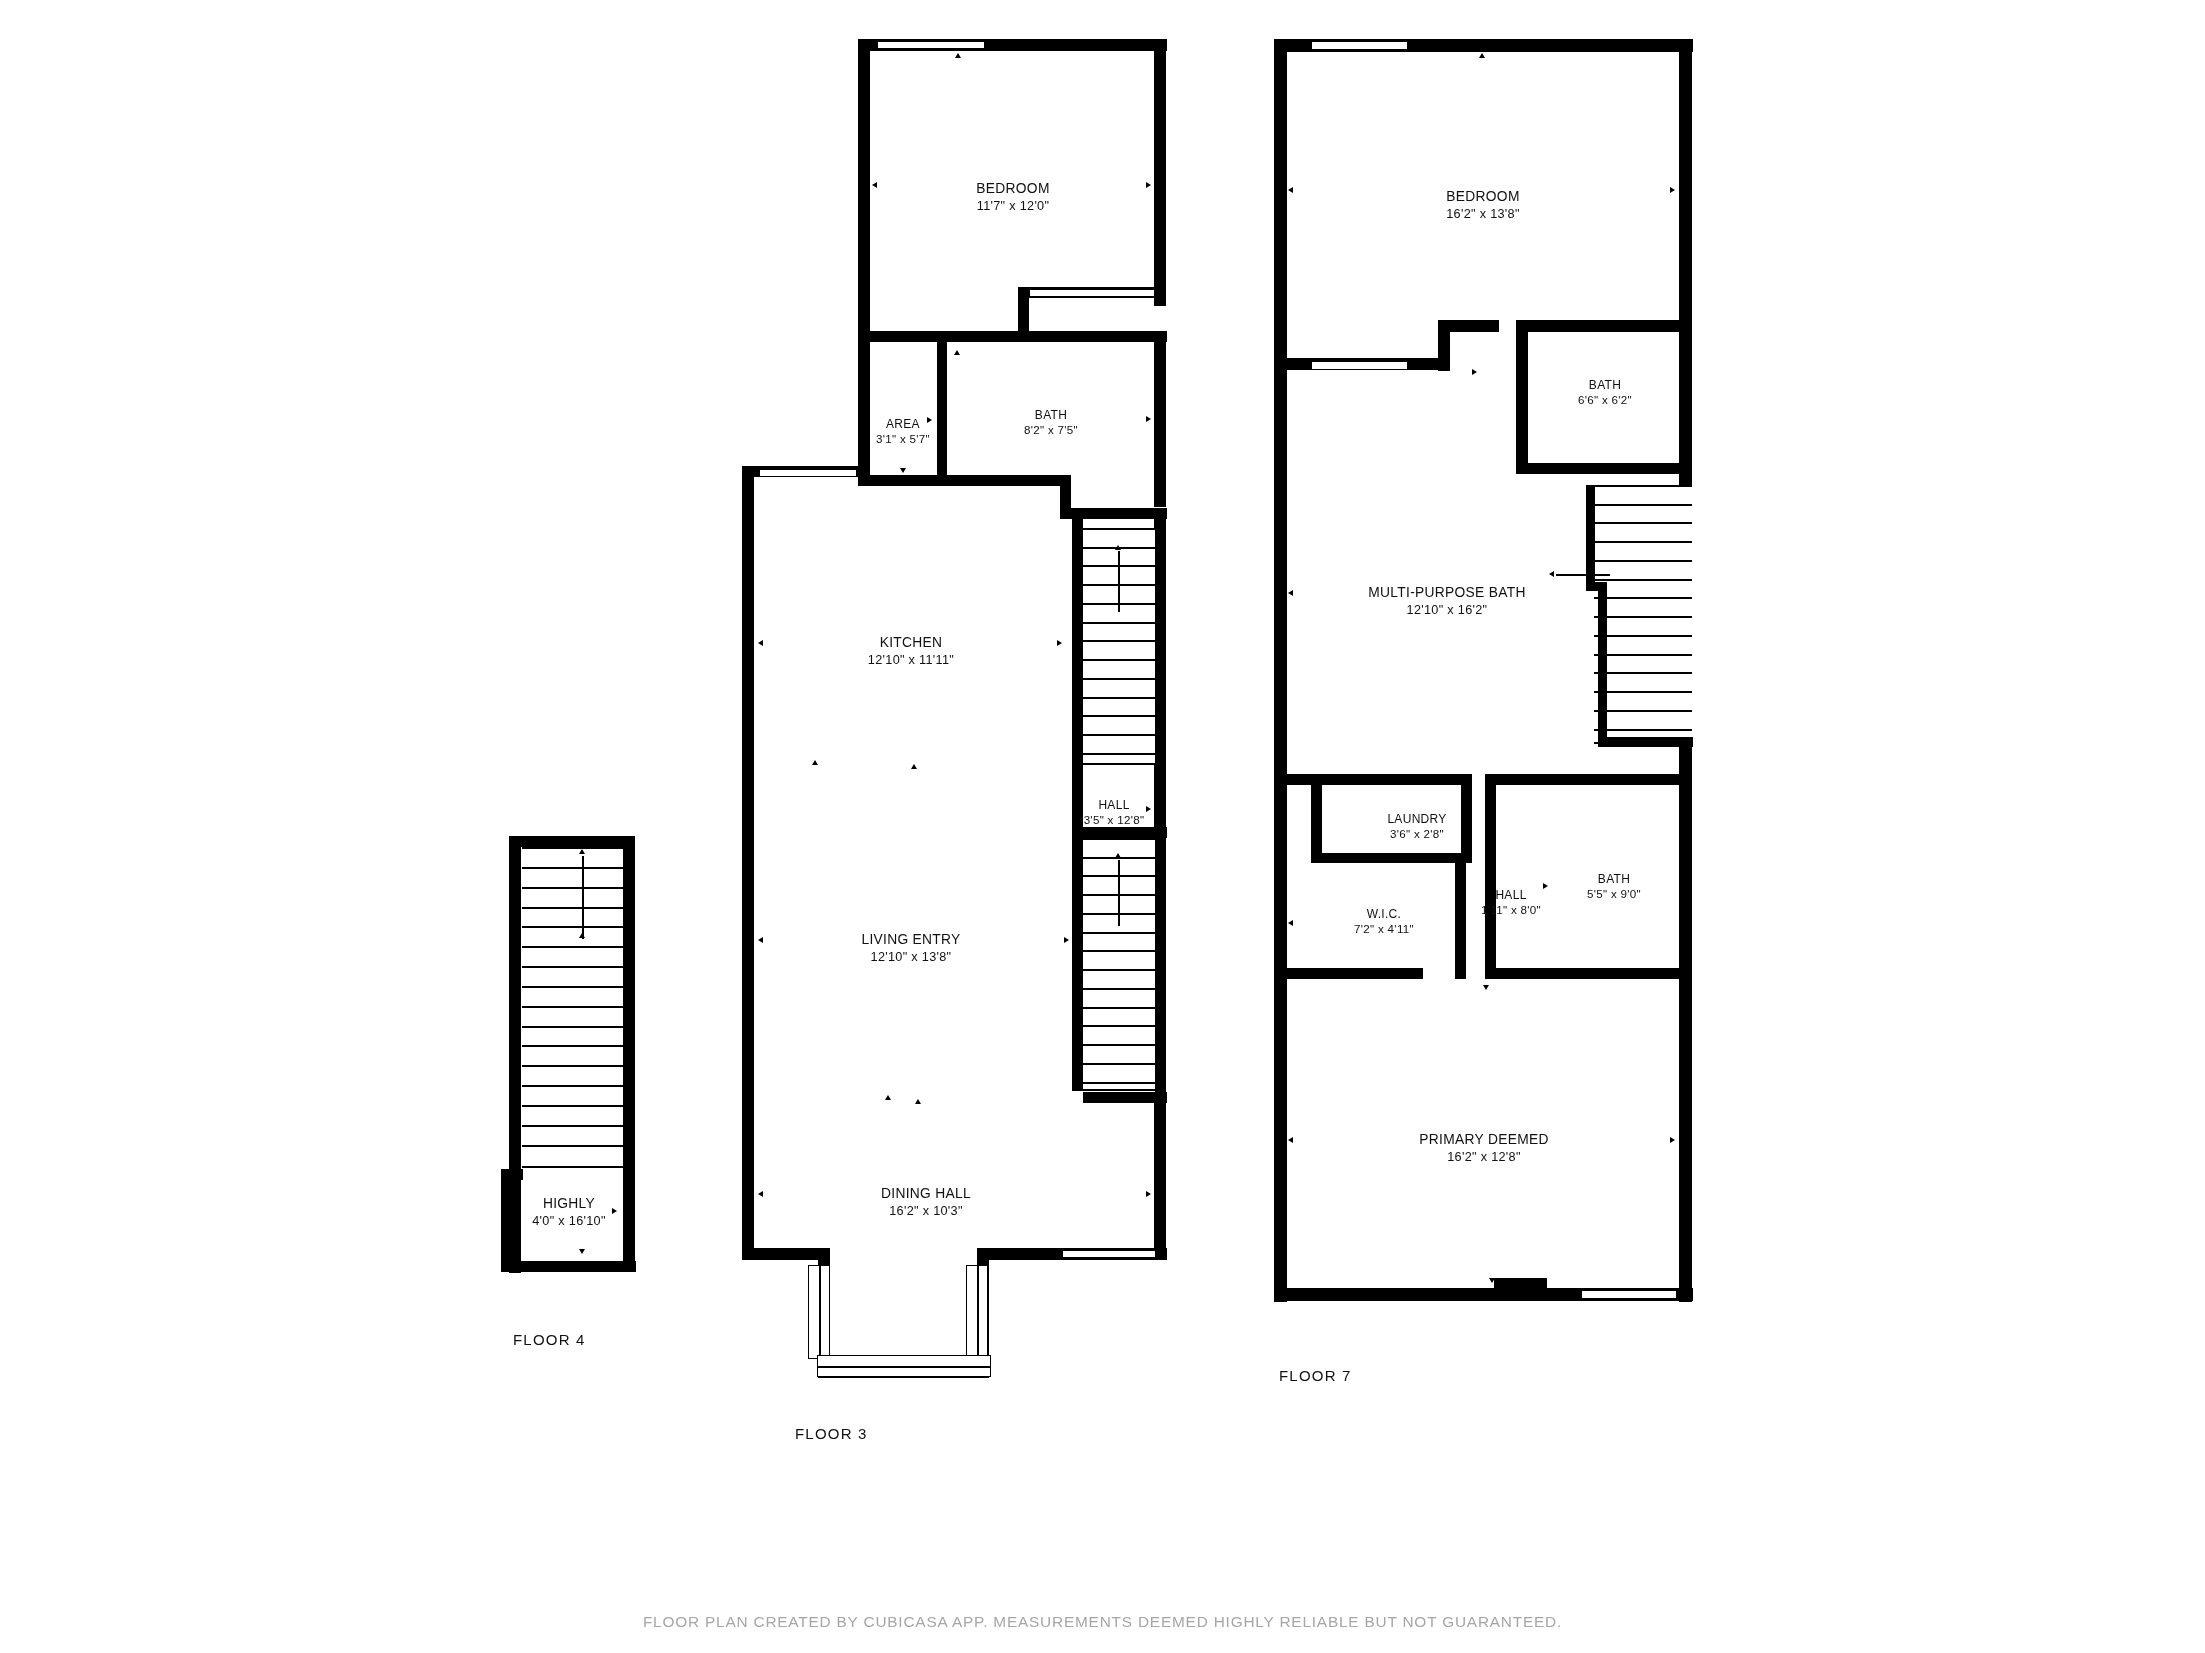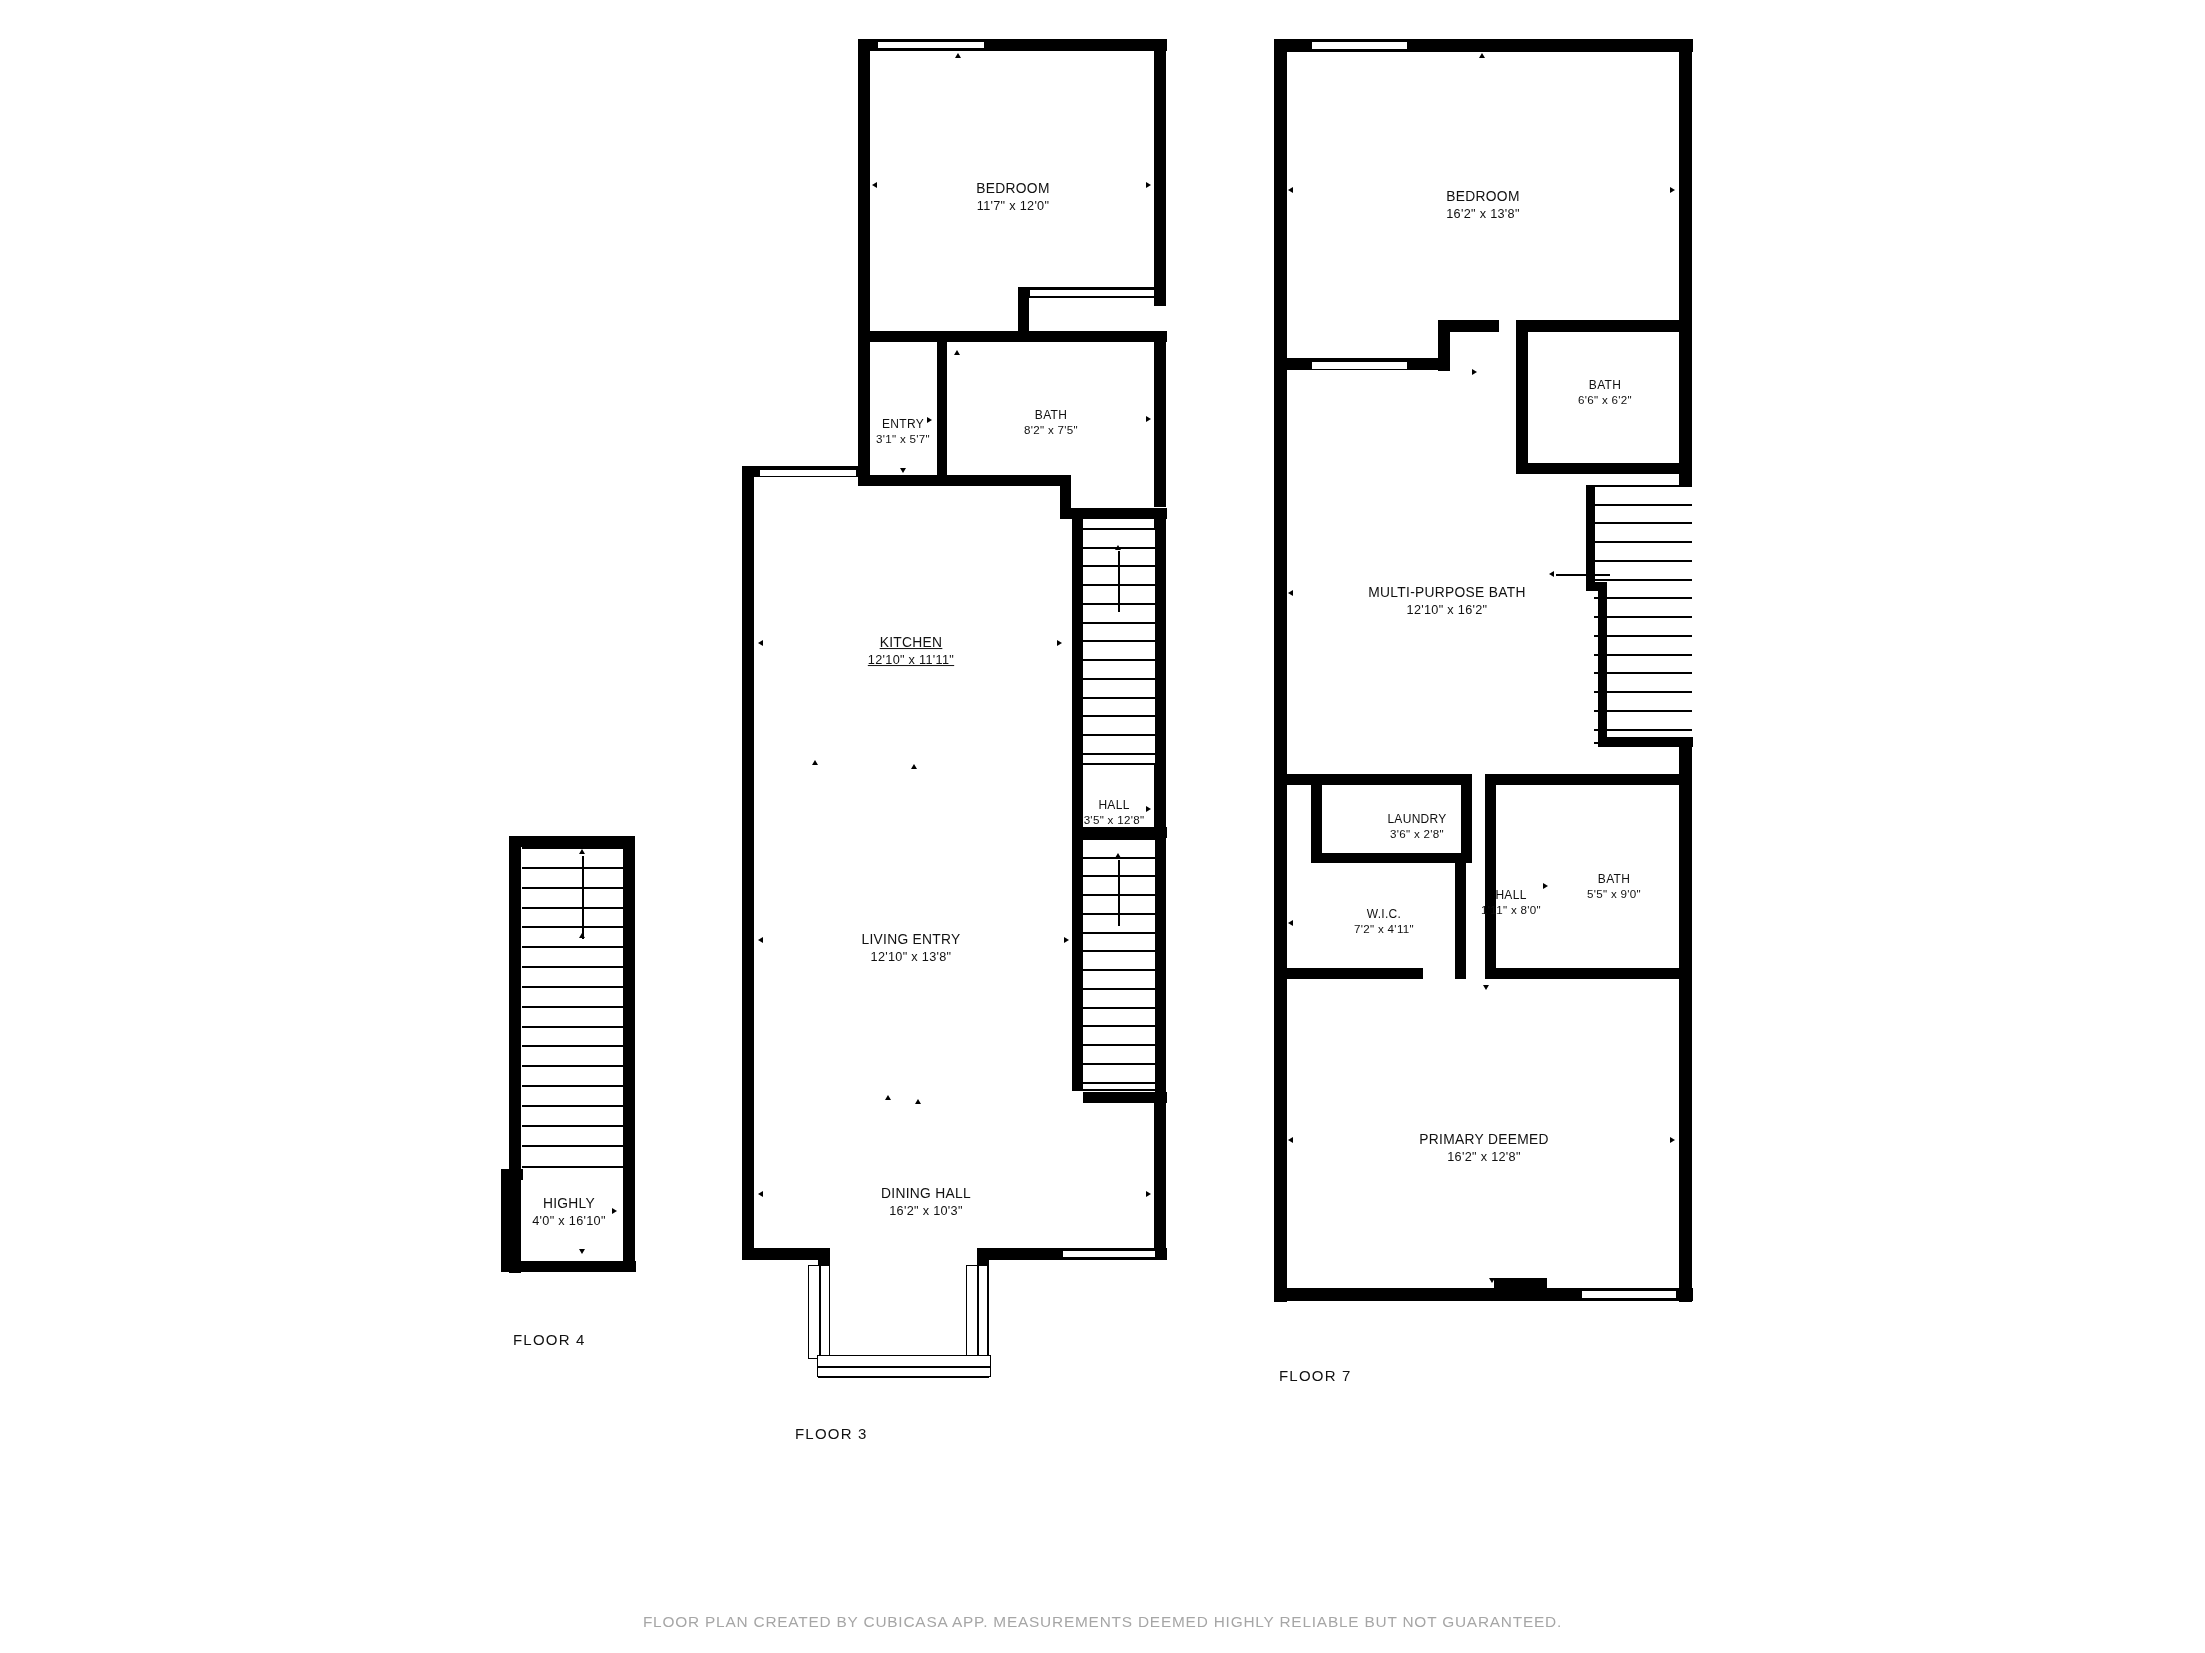--- a/index.html
+++ b/index.html
@@ -209,21 +209,21 @@
     <div class="wall" style="left:858px; top:358px; width:12px; height:2.2px;"></div>
 
     <div class="label small" style="left:1051px; top:423px;">
       <span class="name">BATH</span>
       <span class="dims">8'2" x 7'5"</span>
     </div>
     <div class="tick right" style="left:1146px; top:416px;"></div>
     <div class="tick up" style="left:954px; top:350px;"></div>
 
     <div class="label small" style="left:903px; top:432px;">
-      <span class="name">ENTRY</span>
+      <span class="name">AREA</span>
       <span class="dims">3'1" x 5'7"</span>
     </div>
     <div class="tick left" style="left:862px; top:417px;"></div>
     <div class="tick right" style="left:927px; top:417px;"></div>
     <div class="tick down" style="left:900px; top:468px;"></div>
 
     <div class="wall" style="left:742px; top:466px; width:12px; height:794px;"></div>
 
     <div class="wall" style="left:742px; top:466px; width:128px; height:11px;"></div>
 
@@ -241,21 +241,21 @@
 
     <div class="win" style="left:808px; top:1265px; width:22px; height:94px;"></div>
     <div class="win-line" style="left:819px; top:1265px; width:1.7px; height:94px;"></div>
     <div class="win" style="left:966px; top:1265px; width:22px; height:94px;"></div>
     <div class="win-line" style="left:977px; top:1265px; width:1.7px; height:94px;"></div>
     <div class="win" style="left:817px; top:1355px; width:174px; height:22px;"></div>
     <div class="win-line" style="left:817px; top:1366px; width:174px; height:1.7px;"></div>
 
     <div class="win" style="left:1062px; top:1250px; width:94px; height:7.7px;"></div>
 
-    <div class="label" style="left:911px; top:651px;text-decoration:underline;">
+    <div class="label" style="left:911px; top:651px;">
       <span class="name">KITCHEN</span>
       <span class="dims">12'10" x 11'11"</span>
     </div>
     <div class="tick left" style="left:758px; top:640px;"></div>
     <div class="tick right" style="left:1057px; top:640px;"></div>
     <div class="tick up" style="left:812px; top:760px;"></div>
     <div class="tick up" style="left:911px; top:764px;"></div>
 
     <div class="label small" style="left:1114px; top:813px;">
       <span class="name">HALL</span>

